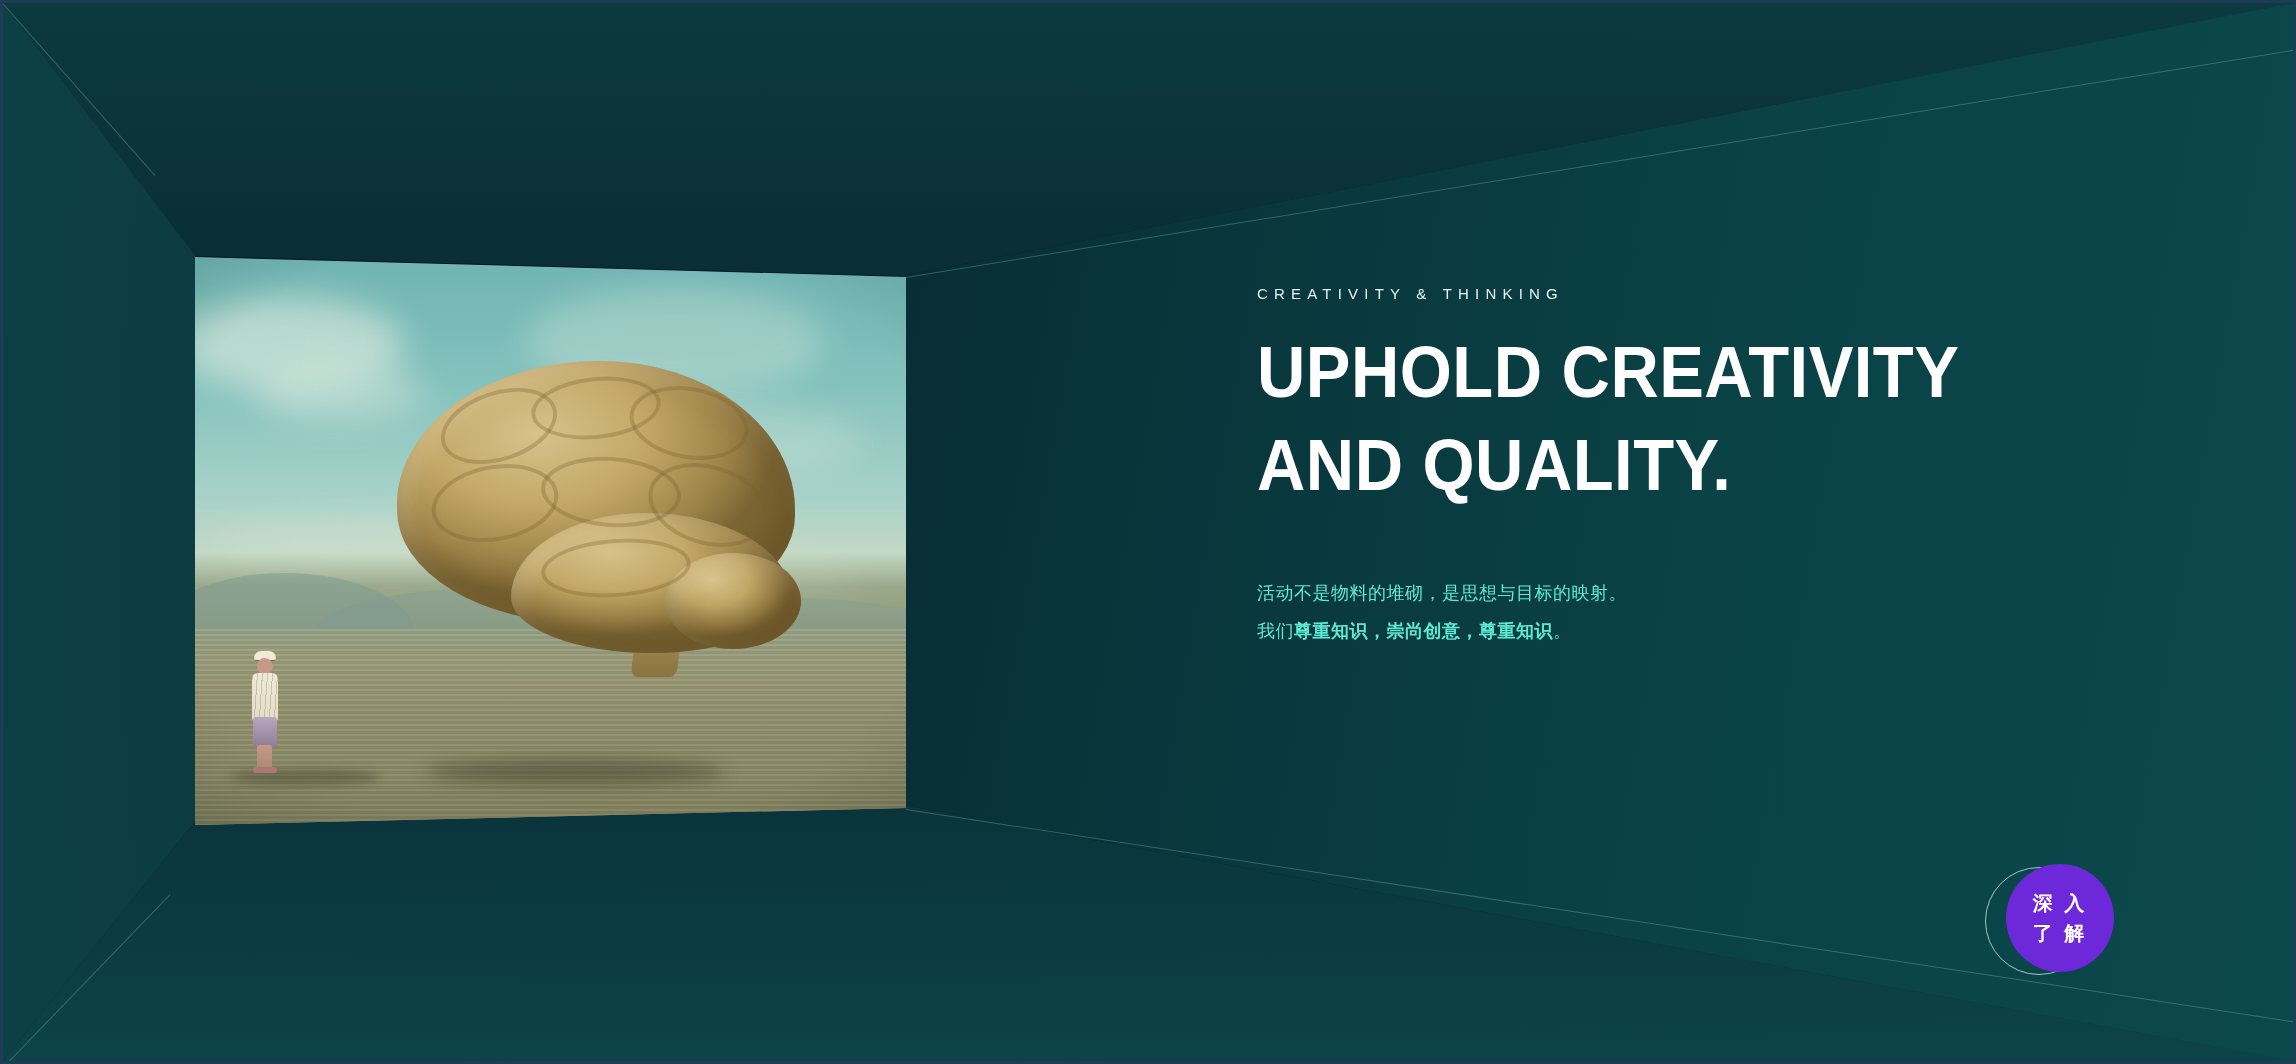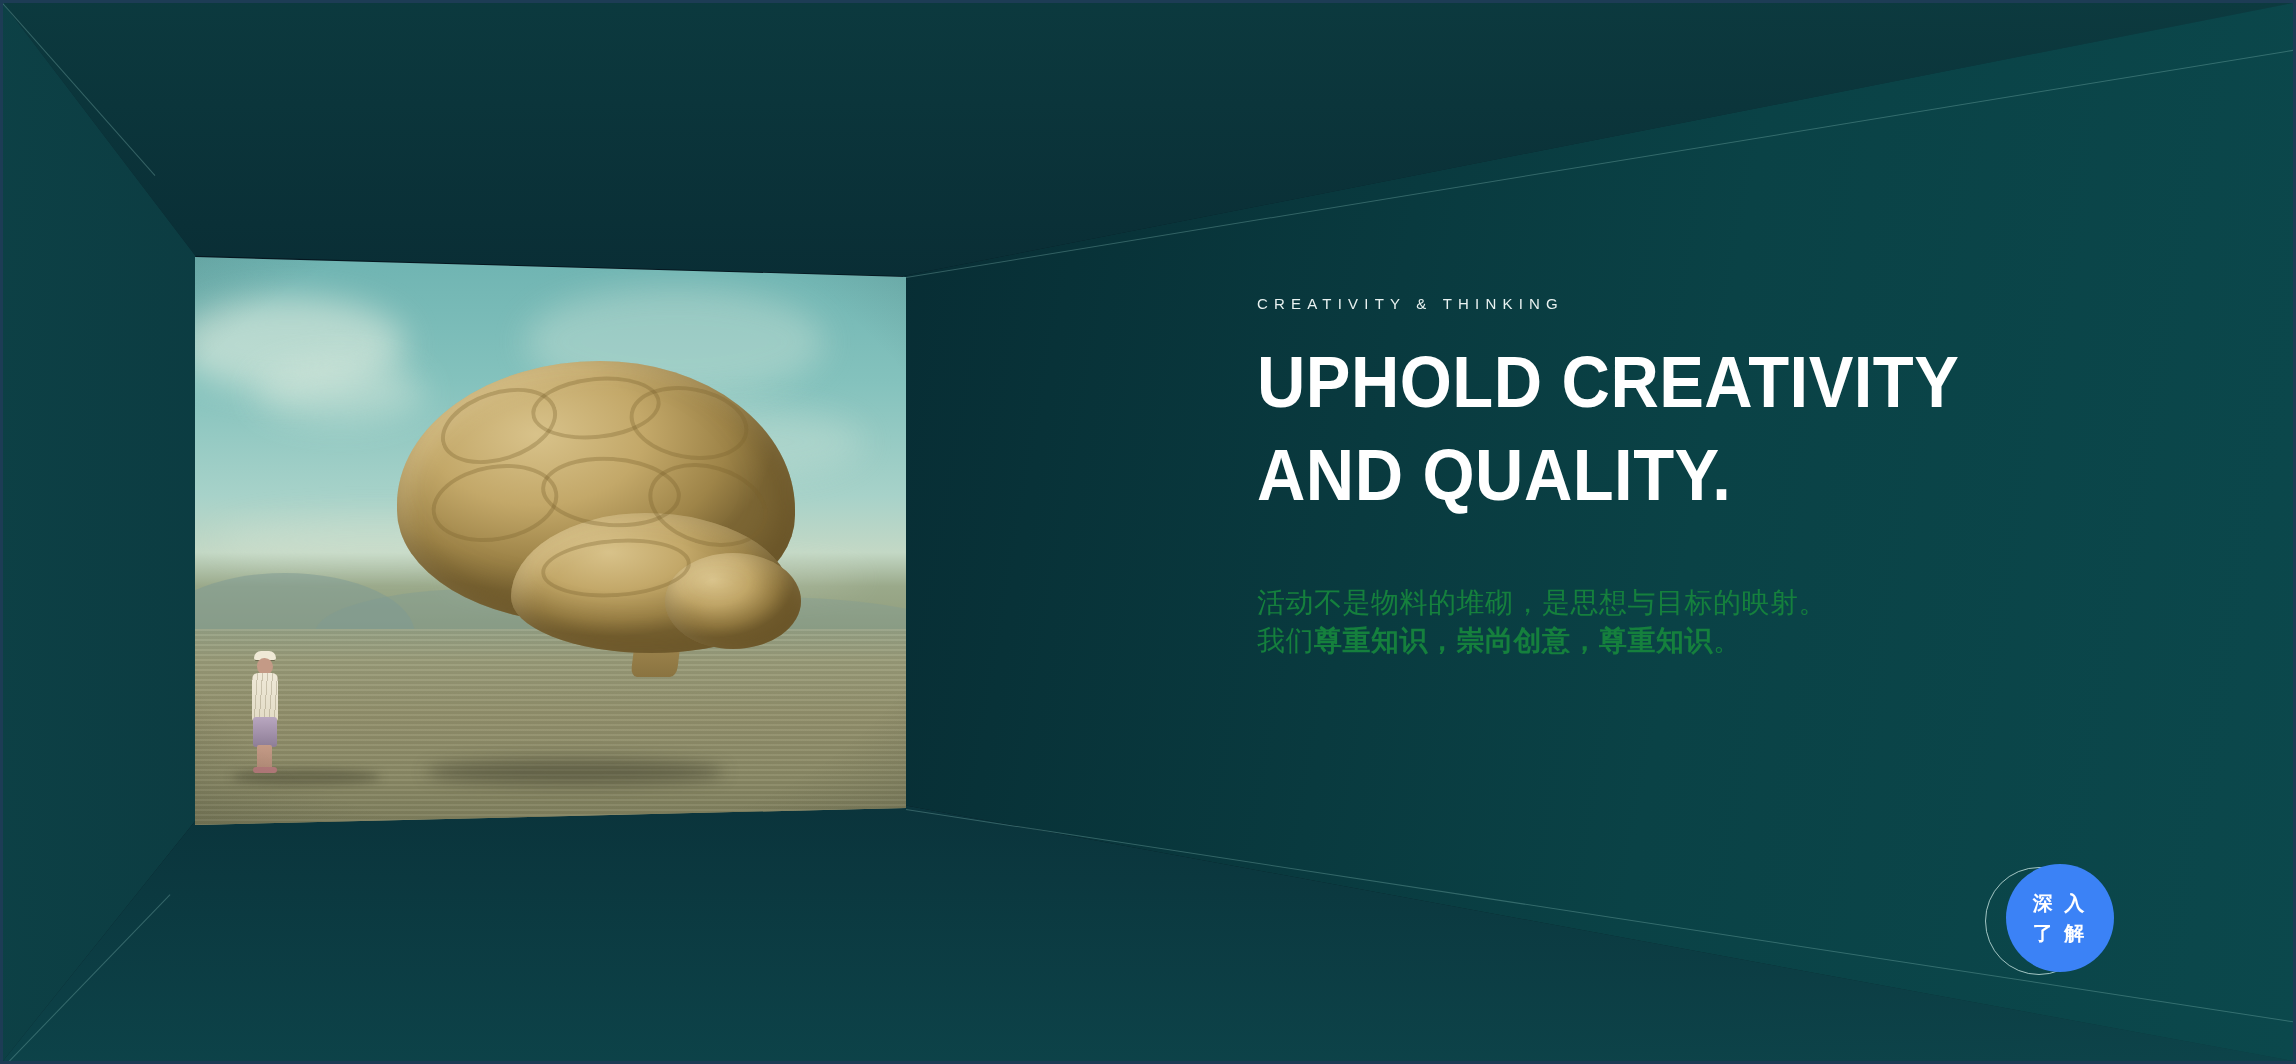--- a/index.html
+++ b/index.html
@@ -243,21 +243,21 @@
   .photo-vignette {
     position: absolute; inset: 0;
     background: radial-gradient(110% 105% at 50% 48%, rgba(0,0,0,0) 52%, rgba(10,18,18,0.35) 100%);
     pointer-events: none;
   }
 
   
   .copy {
     position: absolute;
     left: 1254px;
-    top: 292px;
+    top: 282px;
     width: 900px;
   }
   .eyebrow {
     color: #e9f2f1;
     font-size: 15px;
     font-weight: 400;
     letter-spacing: 6.2px;
     margin: 0 0 24px 0;
     white-space: nowrap;
   }
@@ -269,22 +269,22 @@
     line-height: 93px;
     font-weight: 700;
     letter-spacing: 0.5px;
     transform: scaleX(0.93);
     transform-origin: left center;
   }
   .headline .hl-line { display: block; white-space: nowrap; }
 
   .body-copy {
     margin: 62px 0 0 0;
-    color: #15803d;
-    font-size: 28px;
+    color: #5eead4;
+    font-size: 18px;
     line-height: 38px;
     font-weight: 400;
     letter-spacing: .5px;
   }
   .body-copy .bc-line { display: block; white-space: nowrap; }
   .body-copy b { font-weight: 700; }
 
   
   .cta {
     position: absolute;
@@ -303,21 +303,21 @@
     border: 1.5px solid rgba(213, 240, 236, 0.75);
     border-radius: 50%;
     box-sizing: border-box;
   }
   .cta-disc {
     position: absolute;
     left: 0; top: 0;
     width: 108px;
     height: 108px;
     border-radius: 50%;
-    background: #3b82f6;
+    background: #6d28d9;
     display: flex;
     align-items: center;
     justify-content: center;
   }
   .cta-label {
     color: #ffffff;
     font-size: 20px;
     line-height: 30px;
     font-weight: 700;
     text-align: center;

